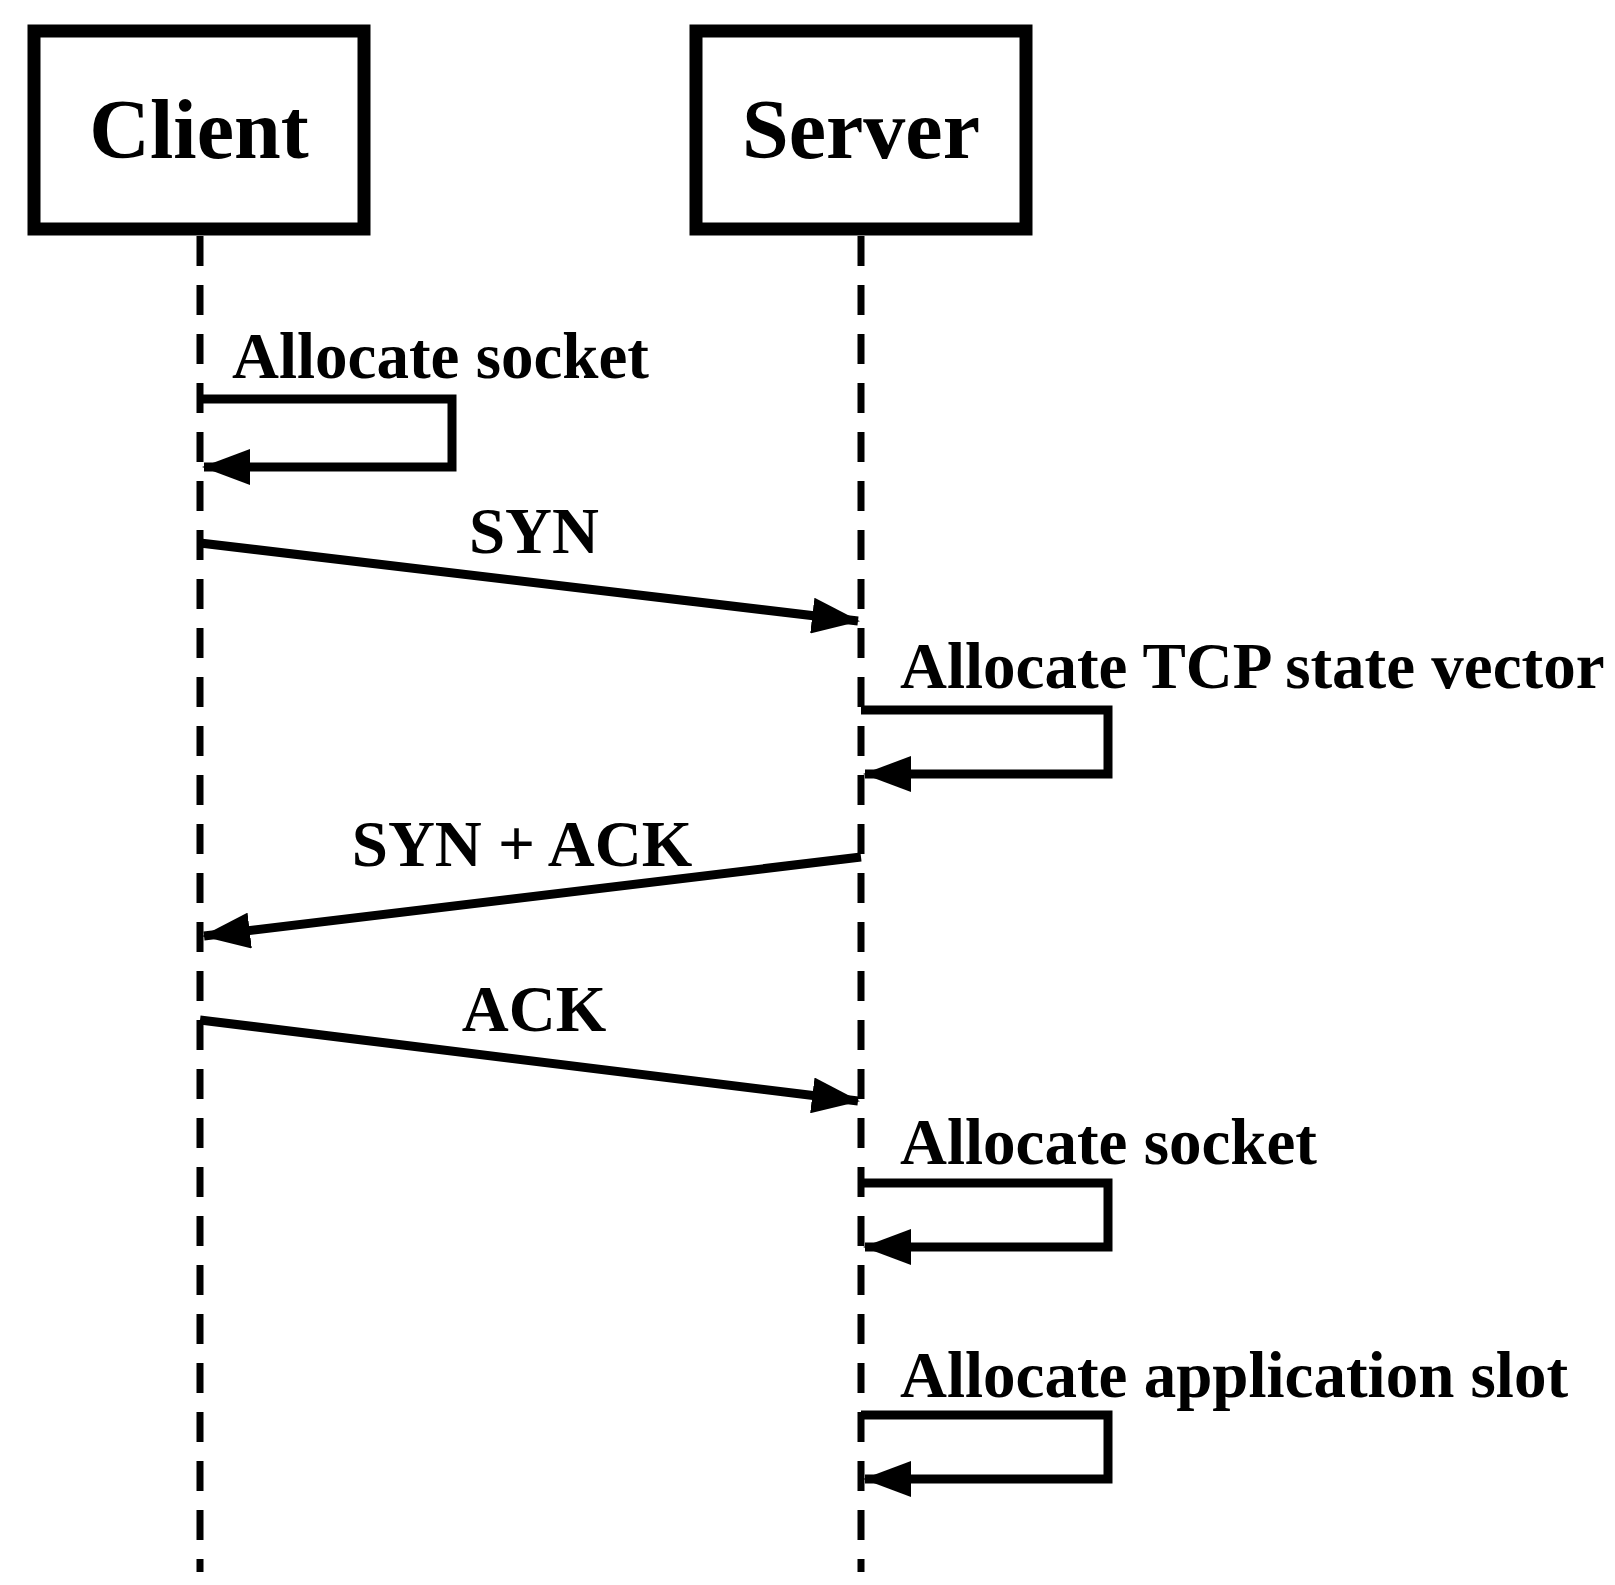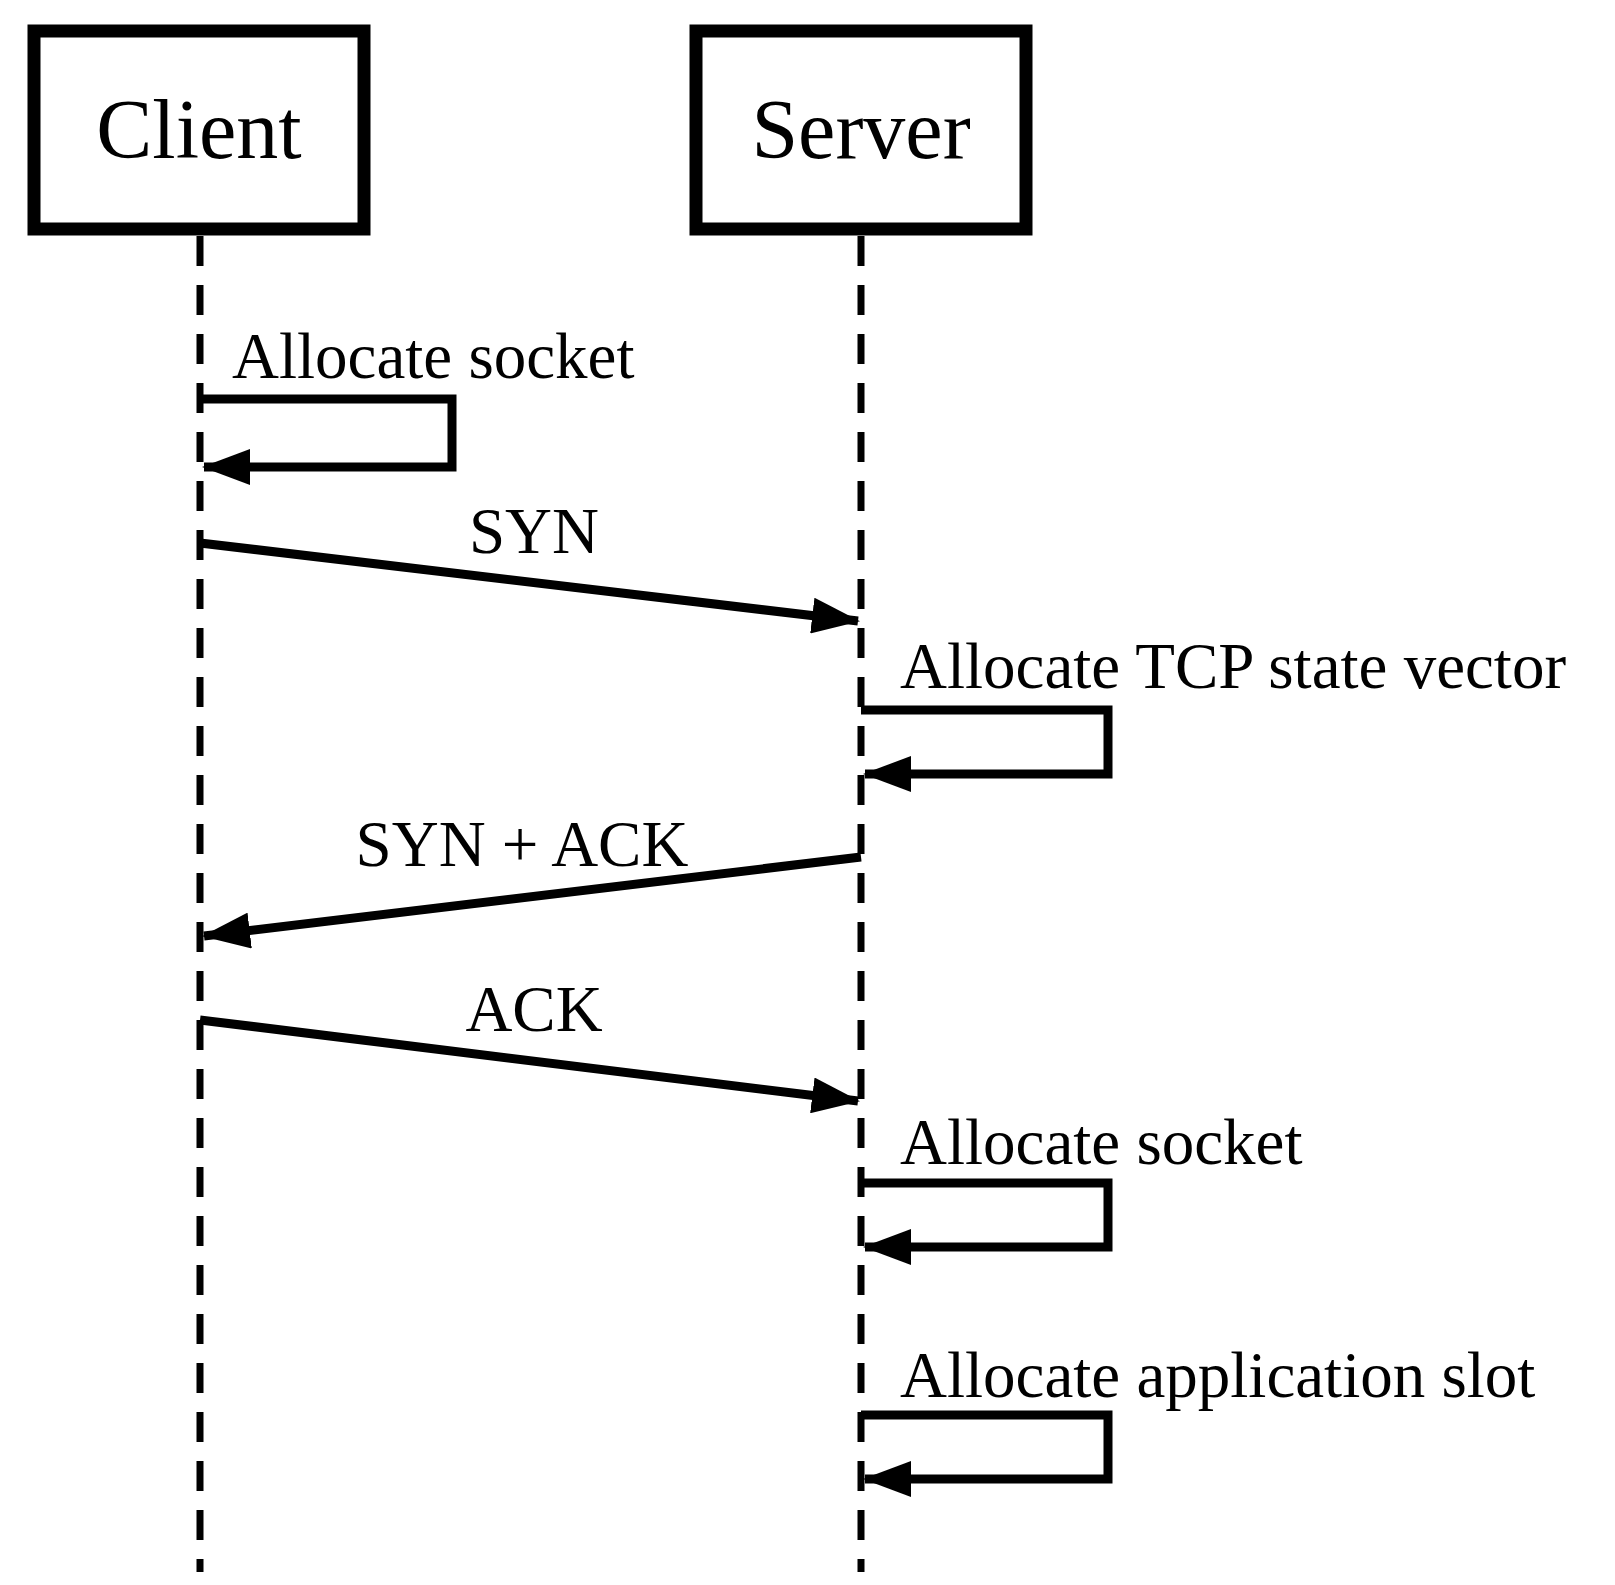--- a/index.html
+++ b/index.html
@@ -6,20 +6,21 @@
     margin: 0;
     padding: 0;
     background: #ffffff;
   }
   .canvas {
     position: relative;
     width: 1615px;
     height: 1585px;
     background: #ffffff;
     overflow: hidden;
+    font-weight: bold;
   }
   svg.seq {
     display: block;
     width: 1615px;
     height: 1585px;
   }
   .actor-box {
     fill: #ffffff;
     stroke: #000000;
     stroke-width: 13px;

